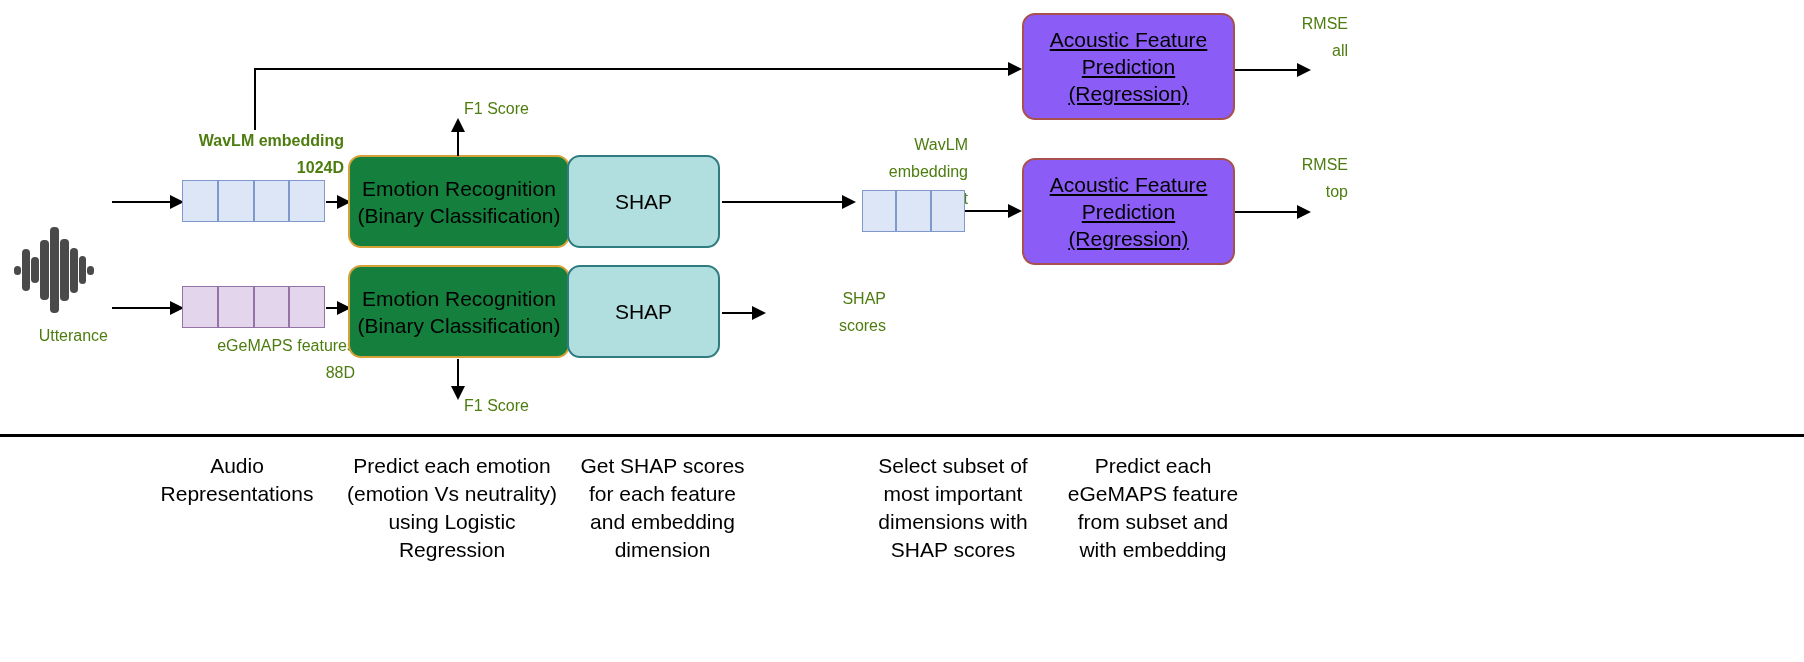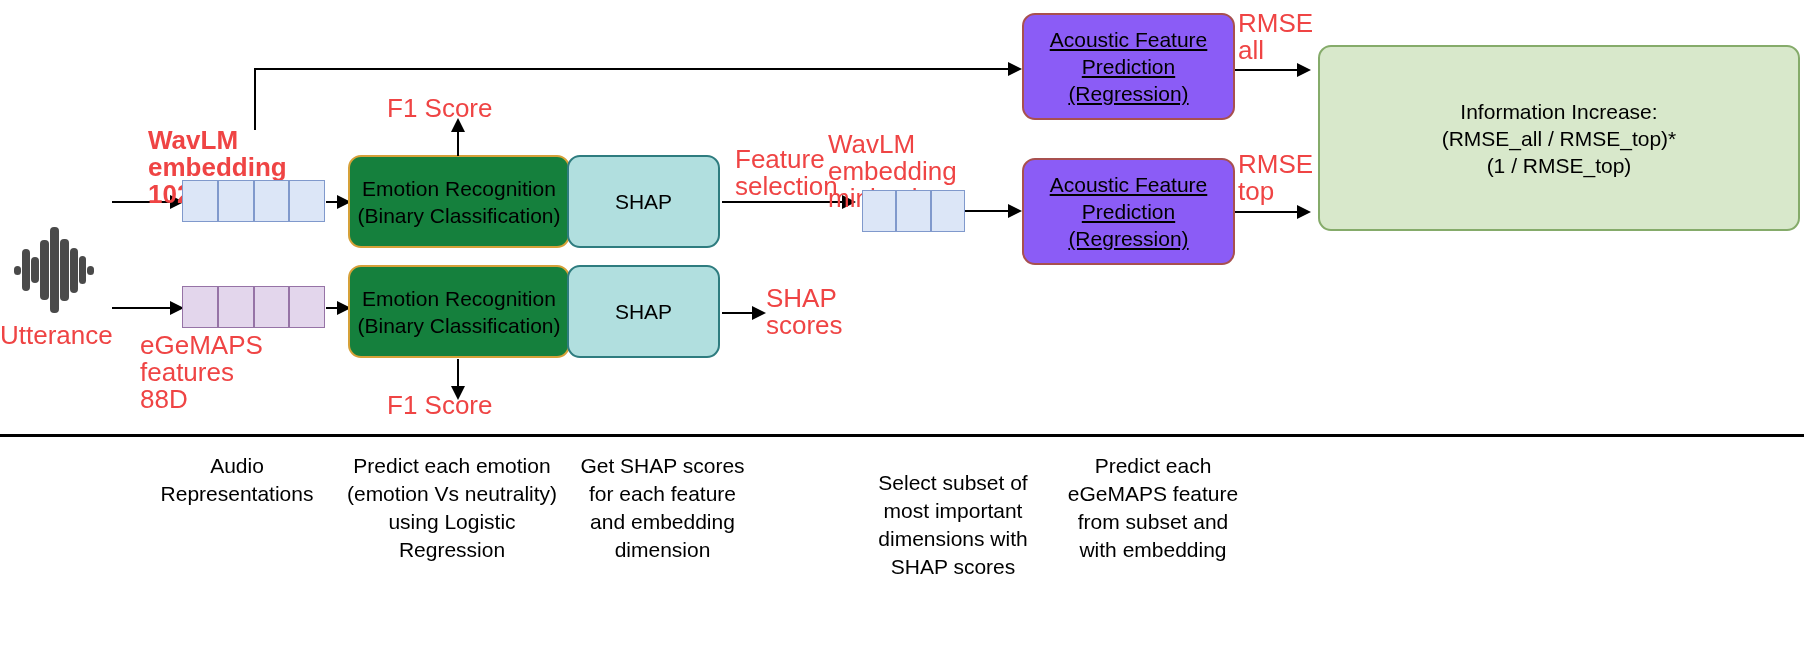--- a/index.html
+++ b/index.html
@@ -15,24 +15,24 @@
     position: relative;
     width: 1804px;
     height: 662px;
     background: #ffffff;
     overflow: hidden;
   }
 
   
   .txt {
     position: absolute;
-    font-size: 26px;
+    font-size: 16px;
     line-height: 27px;
-    color: #ef4444;
-    text-align: left;
+    color: #4d7c0f;
+    text-align: right;
     white-space: pre-line;
   }
 
   
   .pbox {
     position: absolute;
     box-sizing: border-box;
     display: flex;
     align-items: center;
     justify-content: center;
@@ -185,22 +185,20 @@
   <div class="txt" style="left:387px; top:95px; width:142px;">F1 Score</div>
 
   <div class="line vline" style="left:457px; top:359px; width:2.4px; height:30px;"></div>
   <div class="arrowhead down" style="left:451px; top:386px;"></div>
   <div class="txt" style="left:387px; top:392px; width:142px;">F1 Score</div>
 
   <div class="pbox teal" style="left:567px; top:155px; width:153px; height:93px;">SHAP</div>
 
   <div class="pbox teal" style="left:567px; top:265px; width:153px; height:93px;">SHAP</div>
 
-  <div class="txt" style="left:735px; top:146px; width:150px;">Feature
-selection</div>
   <div class="line hline" style="left:722px; top:201px; width:128px;"></div>
   <div class="arrowhead right" style="left:842px; top:195px;"></div>
 
   <div class="line hline" style="left:722px; top:312px; width:38px;"></div>
   <div class="arrowhead right" style="left:752px; top:306px;"></div>
   <div class="txt" style="left:766px; top:285px; width:120px;">SHAP
 scores</div>
 
   <div class="txt" style="left:828px; top:95px; width:140px;margin-top:36px;">WavLM
 embedding
@@ -225,40 +223,37 @@
   <div class="txt" style="left:1238px; top:10px; width:110px;">RMSE
 all</div>
   <div class="line hline" style="left:1235px; top:69px; width:70px;"></div>
   <div class="arrowhead right" style="left:1297px; top:63px;"></div>
 
   <div class="txt" style="left:1238px; top:151px; width:110px;">RMSE
 top</div>
   <div class="line hline" style="left:1235px; top:211px; width:70px;"></div>
   <div class="arrowhead right" style="left:1297px; top:205px;"></div>
 
-  <div class="pbox green" style="left:1318px; top:45px; width:482px; height:186px;">Information Increase:
-(RMSE_all / RMSE_top)*
-(1 / RMSE_top)</div>
 
   <div class="divider" style="left:0px; top:434px; width:1804px;"></div>
 
   <div class="caption" style="left:140px; top:452px; width:194px;">Audio
 Representations</div>
 
   <div class="caption" style="left:336px; top:452px; width:232px;">Predict each emotion
 (emotion Vs neutrality)
 using Logistic
 Regression</div>
 
   <div class="caption" style="left:570px; top:452px; width:185px;">Get SHAP scores
 for each feature
 and embedding
 dimension</div>
 
-  <div class="caption" style="left:860px; top:469px; width:186px;">Select subset of
+  <div class="caption" style="left:860px; top:452px; width:186px;">Select subset of
 most important
 dimensions with
 SHAP scores</div>
 
   <div class="caption" style="left:1060px; top:452px; width:186px;">Predict each
 eGeMAPS feature
 from subset and
 with embedding</div>
 
 

